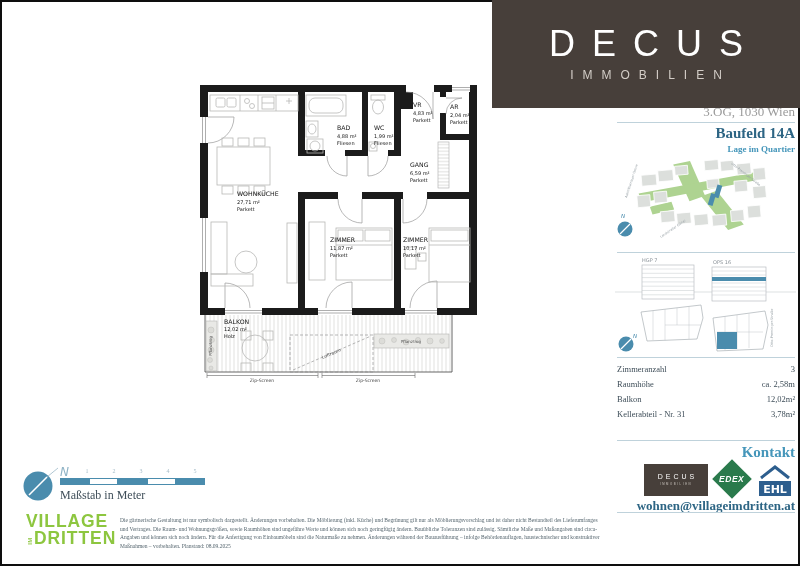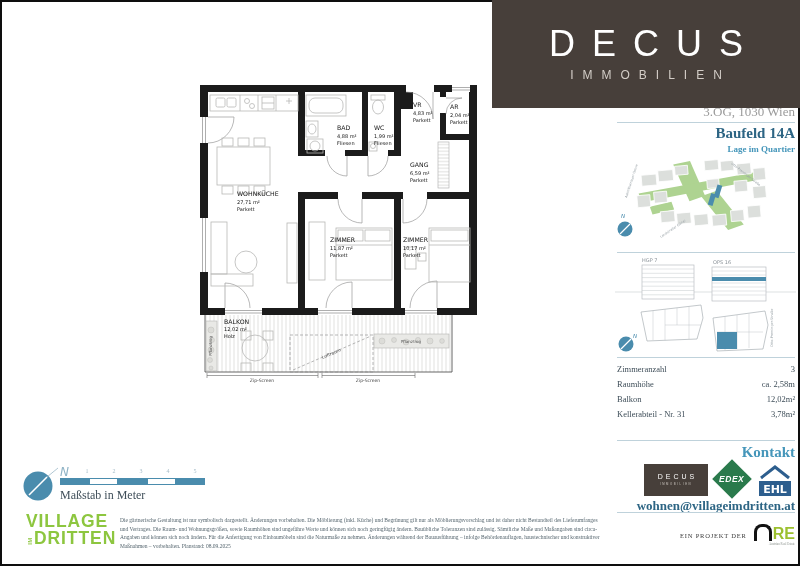--- a/index.html
+++ b/index.html
@@ -395,30 +395,20 @@
       <path d="M4 16 L18 5 L32 16" fill="none" stroke="#2d5e8e" stroke-width="3"></path>
       <rect x="2" y="19" width="32" height="15" fill="#2d5e8e"></rect>
       <text x="18" y="31" font-size="11" font-weight="bold" fill="#ffffff" text-anchor="middle" font-family="Liberation Sans,sans-serif">EHL</text>
     </svg>
   </div>
 
   <div class="abs email">wohnen@villageimdritten.at</div>
 
   <div class="abs divider" style="top:512px;"></div>
 
-  <div class="abs project-row">
-    <span class="proj-prefix">EIN PROJEKT DER</span>
-    <span class="are-logo">
-      <span class="are-top">
-        <span class="are-arch"></span>
-        <span class="are-word">RE</span>
-      </span>
-      <span class="are-sub">Austrian Real Estate</span>
-    </span>
-  </div>
 
   <svg class="abs" style="left:16px;top:460px;" width="90" height="46" viewBox="0 0 90 46">
     <circle cx="22" cy="26" r="14.5" fill="#4a8cad"></circle>
     <line x1="13" y1="35" x2="31" y2="17" stroke="#ffffff" stroke-width="1.6"></line>
     <line x1="31" y1="17" x2="42" y2="8" stroke="#9db9c8" stroke-width="0.8"></line>
     <text x="44" y="16" font-size="12" font-style="italic" fill="#8fb3c6" font-family="Liberation Serif,serif">N</text>
   </svg>
 
   <div class="abs scalebar">
     <div class="ticks">

